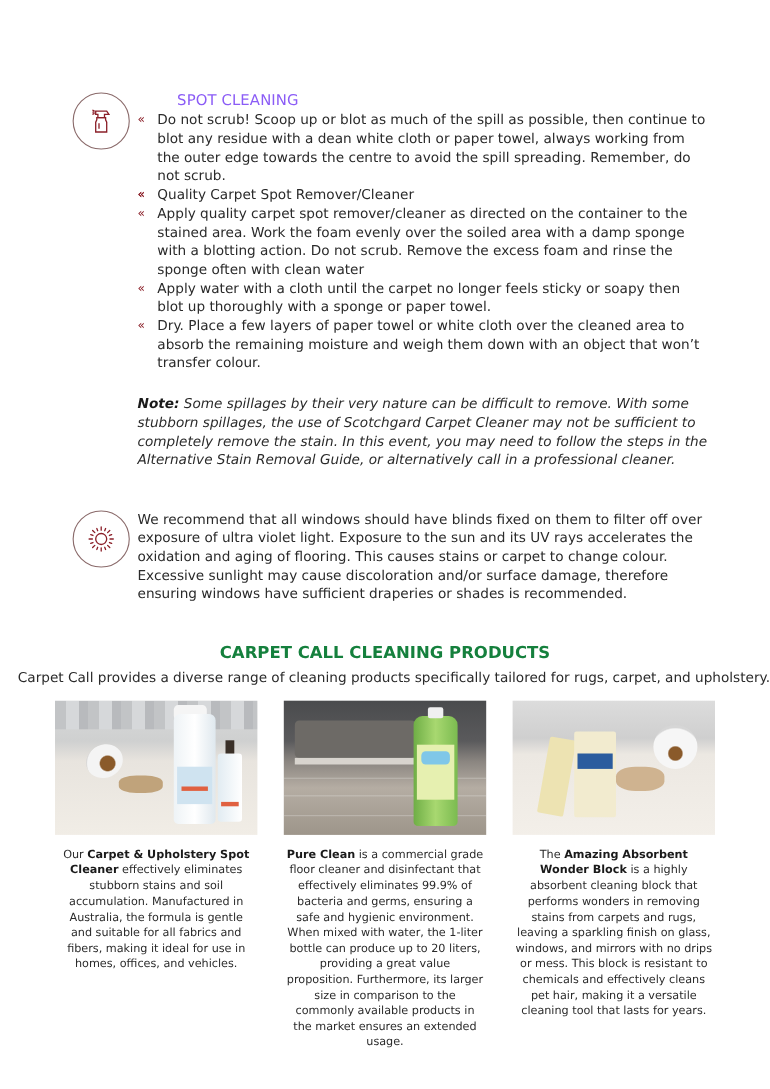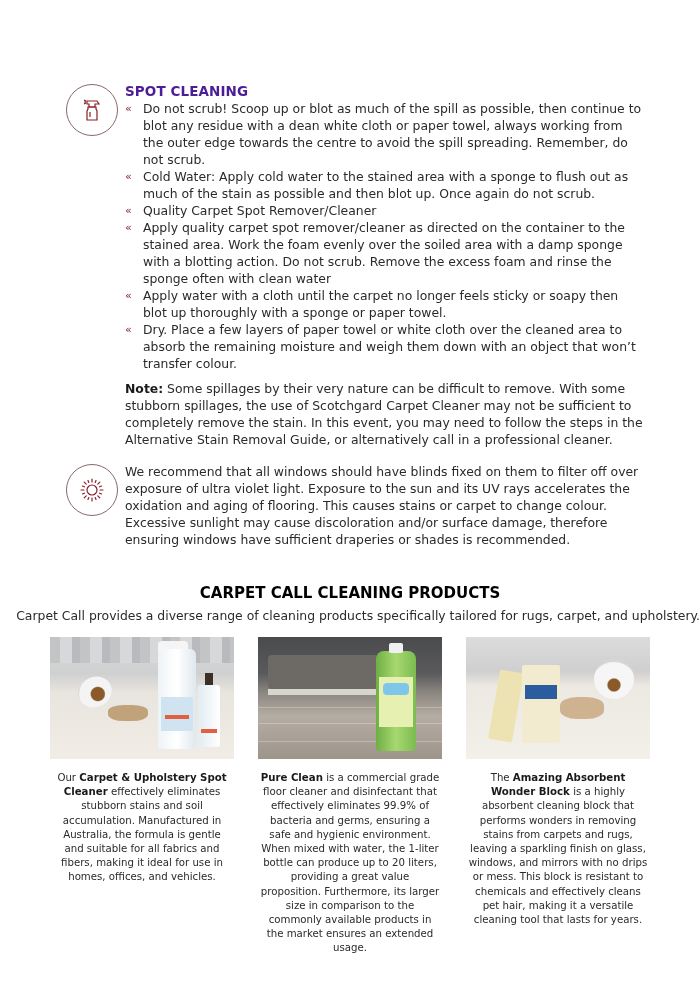--- a/index.html
+++ b/index.html
@@ -8,37 +8,38 @@
 
   .section { position: absolute; left: 0; width: 700px; }
   .icon-circle {
     position: absolute; left: 66px; width: 52px; height: 52px;
     border: 1px solid #8a6a6a; border-radius: 50%;
     display: flex; align-items: center; justify-content: center;
   }
   .icon-circle svg { width: 28px; height: 28px; }
   .content { position: absolute; left: 125px; width: 520px; }
   .heading {
-    color: #4c1d95; font-weight: bold; font-size: 13.5px; line-height: 17px;
+    color: #8b5cf6; font-weight: normal; font-size: 13.5px; line-height: 17px;
     letter-spacing: 0.1px;
+    margin-left: 36px;
   }
   .para { font-size: 12.4px; line-height: 17px; color: #2a2a2a; }
   ul.bullets { list-style: none; }
   ul.bullets li {
     position: relative; padding-left: 18px; font-size: 12.4px; line-height: 17px;
   }
   ul.bullets li .marker {
     position: absolute; left: 0; top: 0; color: #8b1f28; font-size: 11px;
   }
-  .note { margin-top: 8px; }
+  .note { margin-top: 20px; font-style: italic; }
   .note b { font-weight: bold; color: #1a1a1a; }
 
   .products-title {
     position: absolute; top: 584px; left: 0; width: 700px; text-align: center;
-    color: #000000; font-weight: bold; font-size: 15px; line-height: 18px;
+    color: #15803d; font-weight: bold; font-size: 15px; line-height: 18px;
   }
   .products-sub {
     position: absolute; top: 607px; left: 0; width: 700px; text-align: right;
     font-size: 12.4px; line-height: 17px;
   }
   .product { position: absolute; top: 637px; width: 184px; }
   .product .img { width: 184px; height: 122px; position: relative; overflow: hidden; }
   .product .desc {
     margin-top: 12px; text-align: center; font-size: 10.2px; line-height: 14.2px; color: #2a2a2a;
     padding: 0 2px;
@@ -92,21 +93,21 @@
       <path d="M9 5 h10 l2 3 h-4 v3 h-6 v-3 h-2 z"></path>
       <path d="M6 4 l2 1 M6 6 h2 M6 8 l2 -1"></path>
       <path d="M10 11 h8 v2 l1 2 v9 h-10 v-9 l1 -2 z"></path>
       <path d="M12 16 v5"></path>
     </svg>
   </div>
   <div class="content" style="top:83px;">
     <div class="heading">SPOT CLEANING</div>
     <ul class="bullets">
       <li><span class="marker">«</span><span>Do not scrub! Scoop up or blot as much of the spill as possible, then continue to blot any residue with a dean white cloth or paper towel, always working from the outer edge towards the centre to avoid the spill spreading. Remember, do not scrub.</span></li>
-      <li><span class="marker">«</span><span>Cold Water: Apply cold water to the stained area with a sponge to flush out as much of the stain as possible and then blot up. Once again do not scrub.</span></li>
+      <li><span class="marker">«</span></li>
       <li><span class="marker">«</span><span>Quality Carpet Spot Remover/Cleaner</span></li>
       <li><span class="marker">«</span><span>Apply quality carpet spot remover/cleaner as directed on the container to the stained area. Work the foam evenly over the soiled area with a damp sponge with a blotting action. Do not scrub. Remove the excess foam and rinse the sponge often with clean water</span></li>
       <li><span class="marker">«</span><span>Apply water with a cloth until the carpet no longer feels sticky or soapy then blot up thoroughly with a sponge or paper towel.</span></li>
       <li><span class="marker">«</span><span>Dry. Place a few layers of paper towel or white cloth over the cleaned area to absorb the remaining moisture and weigh them down with an object that won’t transfer colour.</span></li>
     </ul>
     <div class="para note"><b>Note:</b><span> Some spillages by their very nature can be difficult to remove. With some stubborn spillages, the use of Scotchgard Carpet Cleaner may not be sufficient to completely remove the stain. In this event, you may need to follow the steps in the Alternative Stain Removal Guide, or alternatively call in a professional cleaner.</span></div>
   </div>
 </div>
 
 <div class="section" style="top:0;">

